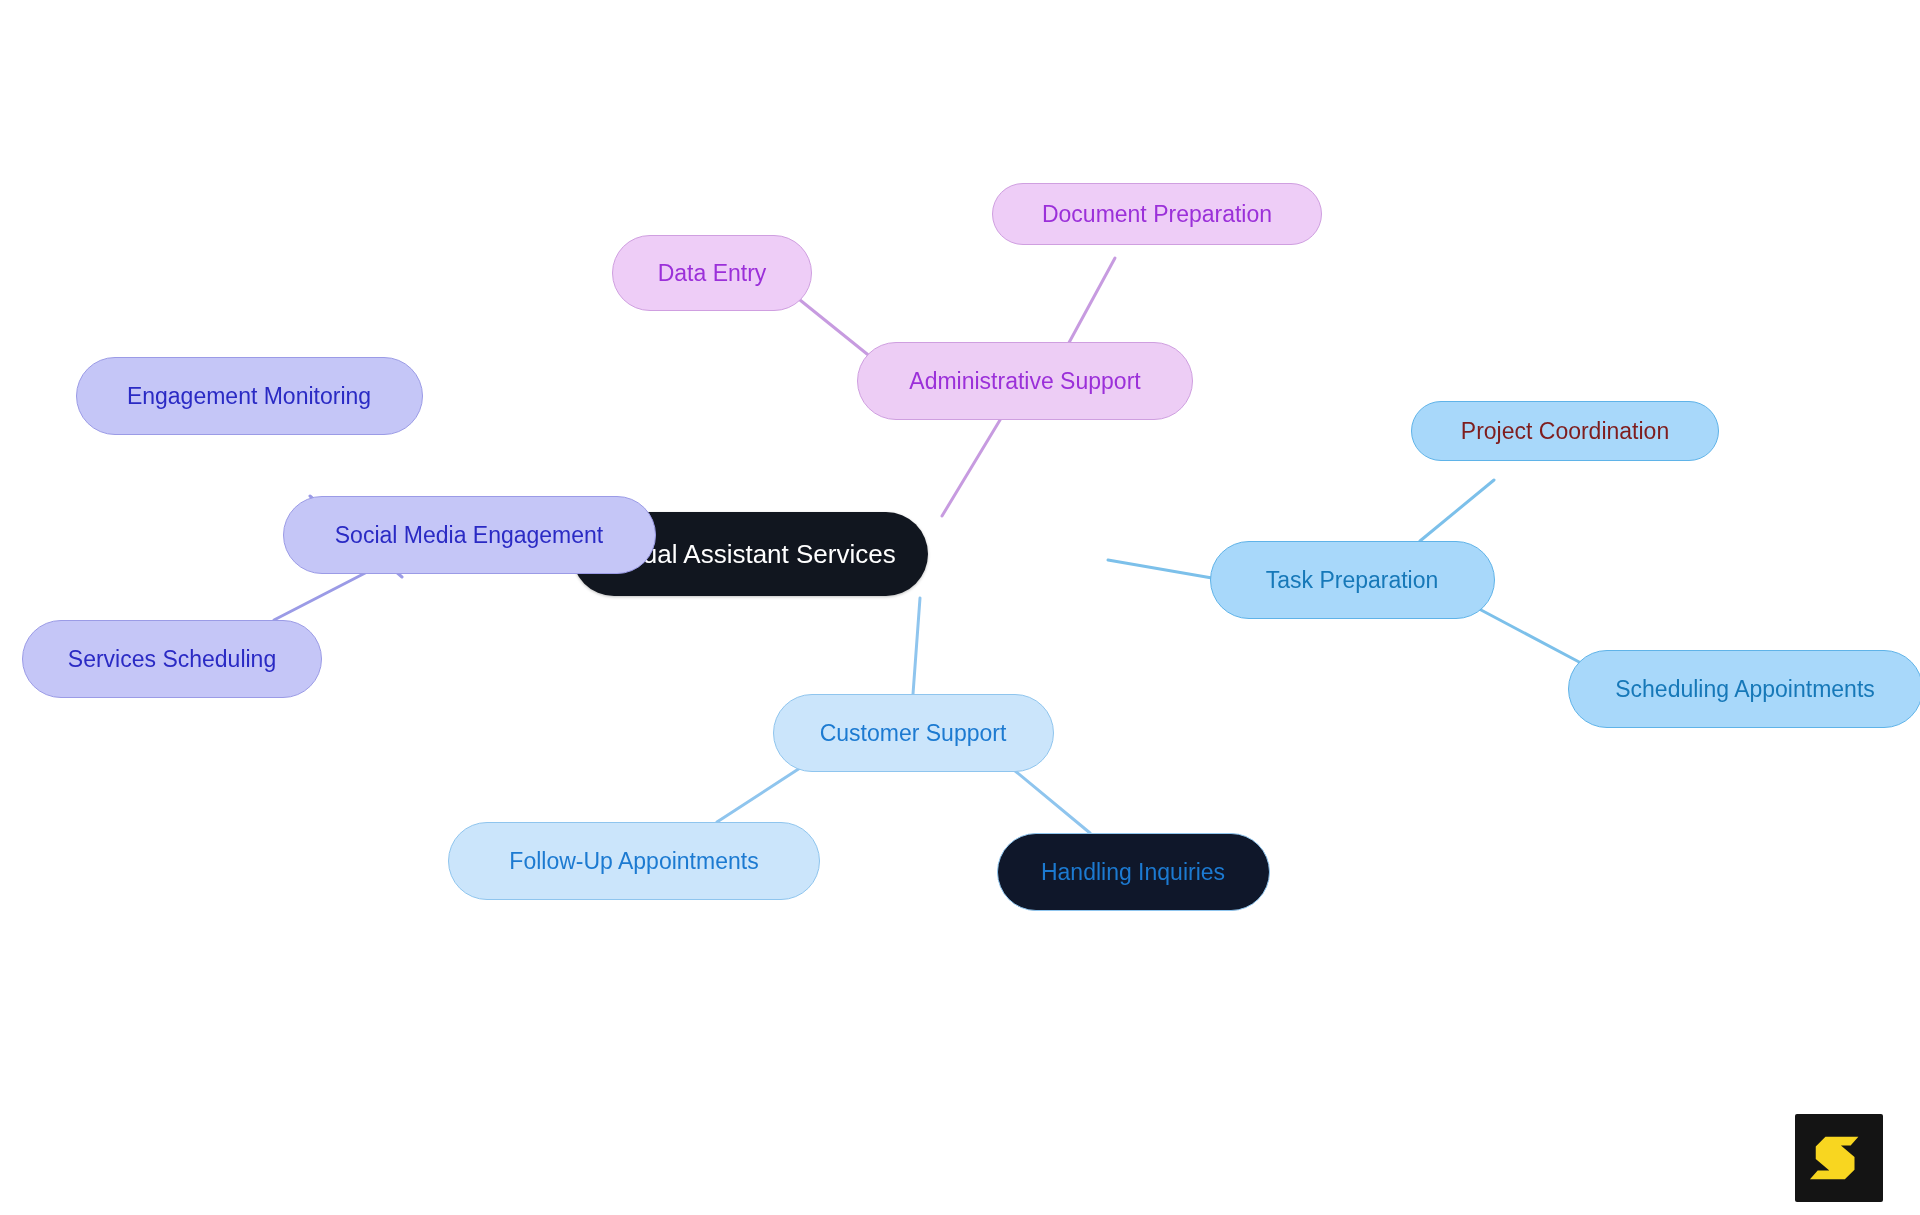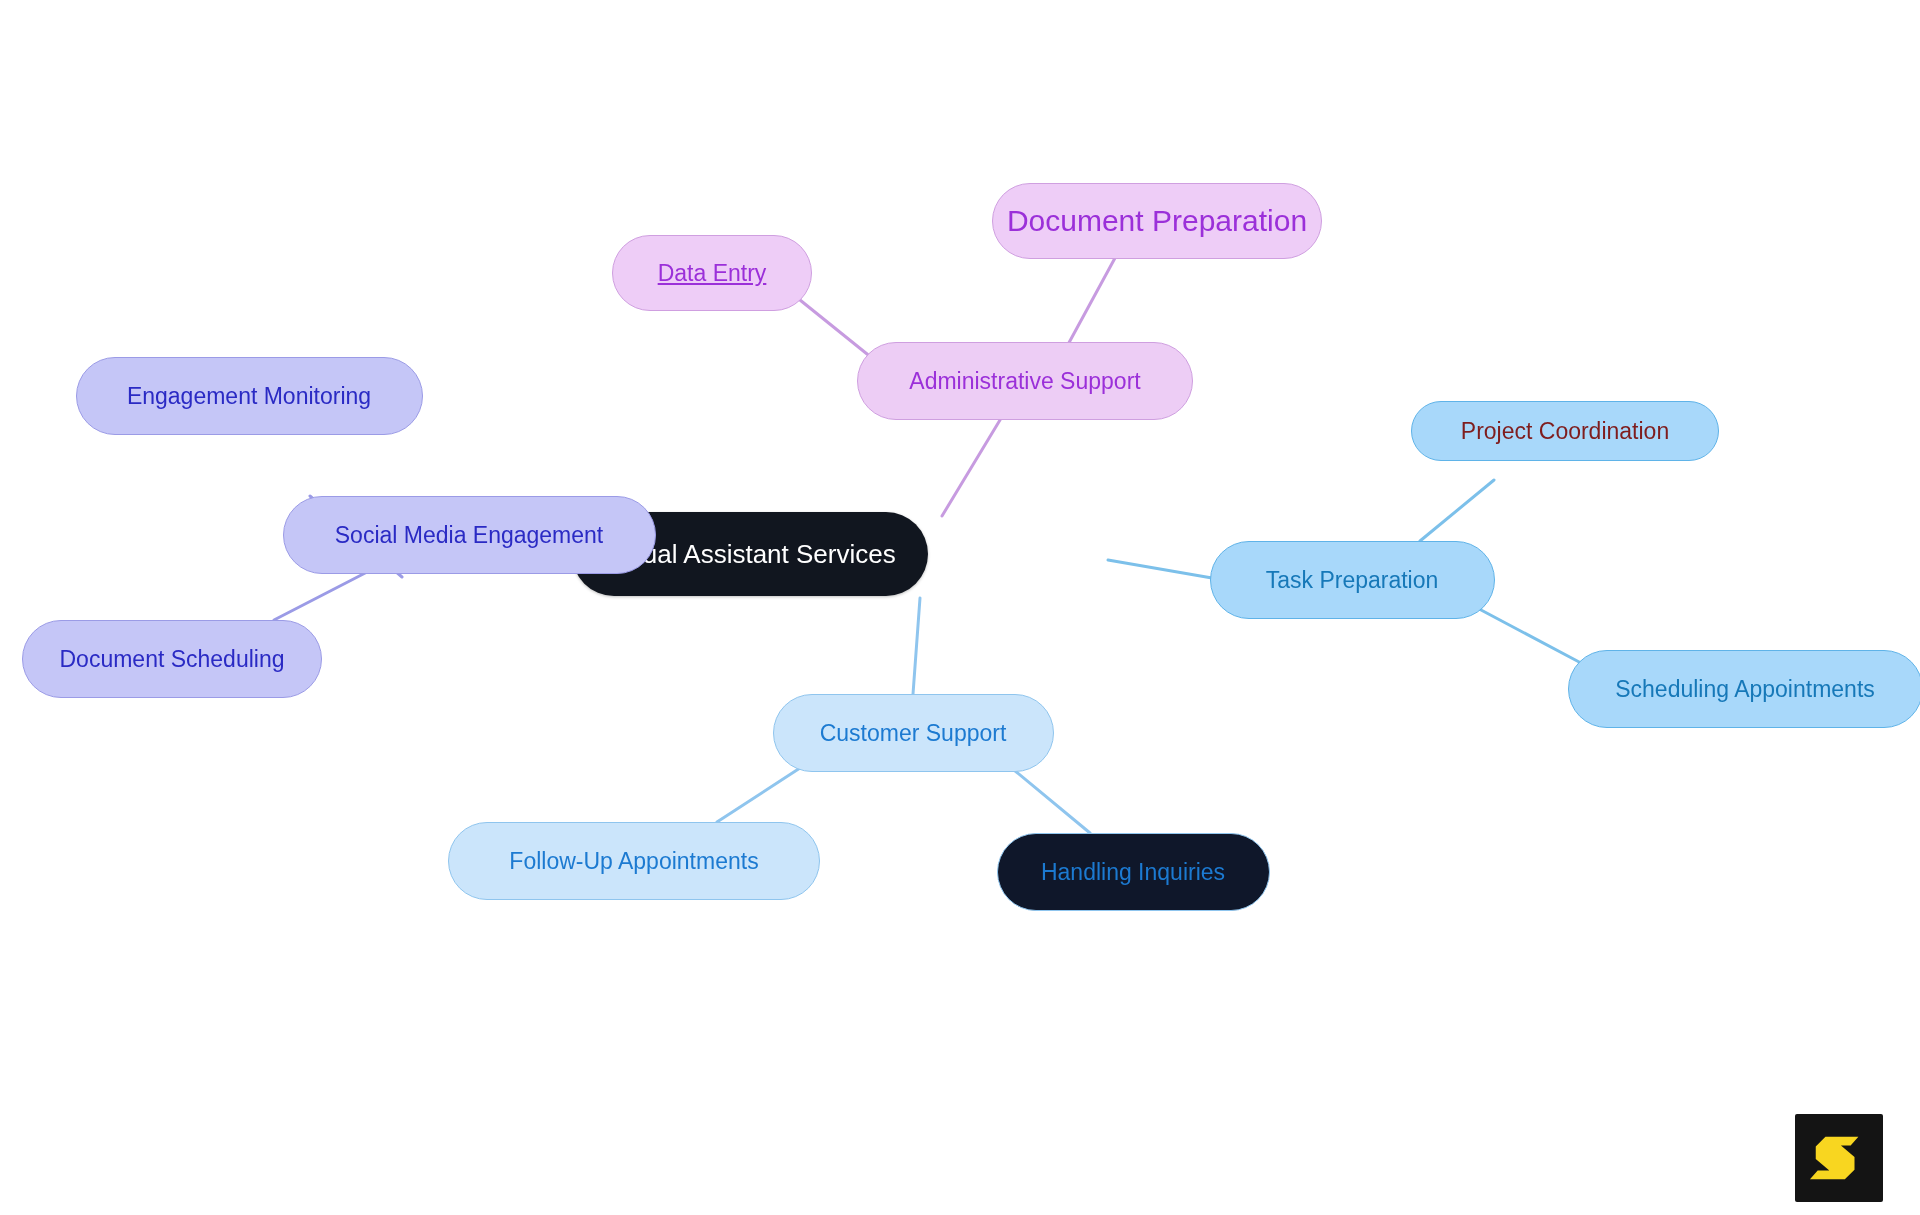--- a/index.html
+++ b/index.html
@@ -76,40 +76,40 @@
       <line x1="920" y1="598" x2="913" y2="694" stroke="#8fc5ee" stroke-width="3" stroke-linecap="round"></line>
       <line x1="800" y1="768" x2="717" y2="822" stroke="#8fc5ee" stroke-width="3" stroke-linecap="round"></line>
       <line x1="1014" y1="770" x2="1090" y2="833" stroke="#8fc5ee" stroke-width="3" stroke-linecap="round"></line>
     </svg>
 <div class="node root" style="left: 572px; top: 512px; width: 356px; height: 84px; background: rgb(17, 22, 31); border-color: rgb(17, 22, 31); color: rgb(255, 255, 255); font-size: 26px;">
       <span class="node-label">Virtual Assistant Services</span>
     </div>
     <div class="node" style="left: 857px; top: 342px; width: 336px; height: 78px; background: rgb(237, 205, 245); border-color: rgb(207, 159, 224); color: rgb(155, 48, 217); font-size: 23px;">
       <span class="node-label">Administrative Support</span>
     </div>
-    <div class="node" style="left: 612px; top: 235px; width: 200px; height: 76px; background: rgb(238, 205, 247); border-color: rgb(207, 159, 224); color: rgb(155, 48, 217); font-size: 23px; text-decoration: underline;">
+    <div class="node" style="left: 612px; top: 235px; width: 200px; height: 76px; background: rgb(238, 205, 247); border-color: rgb(207, 159, 224); color: rgb(155, 48, 217); font-size: 23px;">
       <span class="node-label">Data Entry</span>
     </div>
-    <div class="node" style="left: 992px; top: 183px; width: 330px; height: 76px; background: rgb(238, 205, 247); border-color: rgb(207, 159, 224); color: rgb(155, 48, 217); font-size: 30px;">
+    <div class="node" style="left: 992px; top: 183px; width: 330px; height: 62px; background: rgb(238, 205, 247); border-color: rgb(207, 159, 224); color: rgb(155, 48, 217); font-size: 23px;">
       <span class="node-label">Document Preparation</span>
     </div>
     <div class="node" style="left: 282.5px; top: 496px; width: 373px; height: 78px; background: rgb(197, 198, 247); border-color: rgb(155, 155, 230); color: rgb(42, 42, 196); font-size: 23px;">
       <span class="node-label">Social Media Engagement</span>
     </div>
     <div class="node" style="left: 1209.5px; top: 541px; width: 285px; height: 78px; background: rgb(168, 216, 250); border-color: rgb(95, 179, 232); color: rgb(22, 120, 184); font-size: 23px;">
       <span class="node-label">Task Preparation</span>
     </div>
     <div class="node" style="left: 772.5px; top: 694px; width: 281px; height: 78px; background: rgb(203, 229, 251); border-color: rgb(143, 197, 238); color: rgb(28, 122, 209); font-size: 23px;">
       <span class="node-label">Customer Support</span>
     </div>
     <div class="node" style="left: 75.5px; top: 357px; width: 347px; height: 78px; background: rgb(197, 198, 247); border-color: rgb(155, 155, 230); color: rgb(42, 42, 196); font-size: 23px;">
       <span class="node-label">Engagement Monitoring</span>
     </div>
     <div class="node" style="left: 22px; top: 620px; width: 300px; height: 78px; background: rgb(197, 198, 247); border-color: rgb(155, 155, 230); color: rgb(42, 42, 196); font-size: 23px;">
-      <span class="node-label">Document Scheduling</span>
+      <span class="node-label">Services Scheduling</span>
     </div>
     <div class="node" style="left: 1411px; top: 401px; width: 308px; height: 60px; background: rgb(168, 216, 250); border-color: rgb(95, 179, 232); color: #7f1d1d; font-size: 23px;">
       <span class="node-label">Project Coordination</span>
     </div>
     <div class="node" style="left: 1567.5px; top: 650px; width: 355px; height: 78px; background: rgb(168, 216, 250); border-color: rgb(95, 179, 232); color: rgb(22, 120, 184); font-size: 23px;">
       <span class="node-label">Scheduling Appointments</span>
     </div>
     <div class="node" style="left: 448px; top: 822px; width: 372px; height: 78px; background: rgb(203, 229, 251); border-color: rgb(143, 197, 238); color: rgb(28, 122, 209); font-size: 23px;">
       <span class="node-label">Follow-Up Appointments</span>
     </div>

